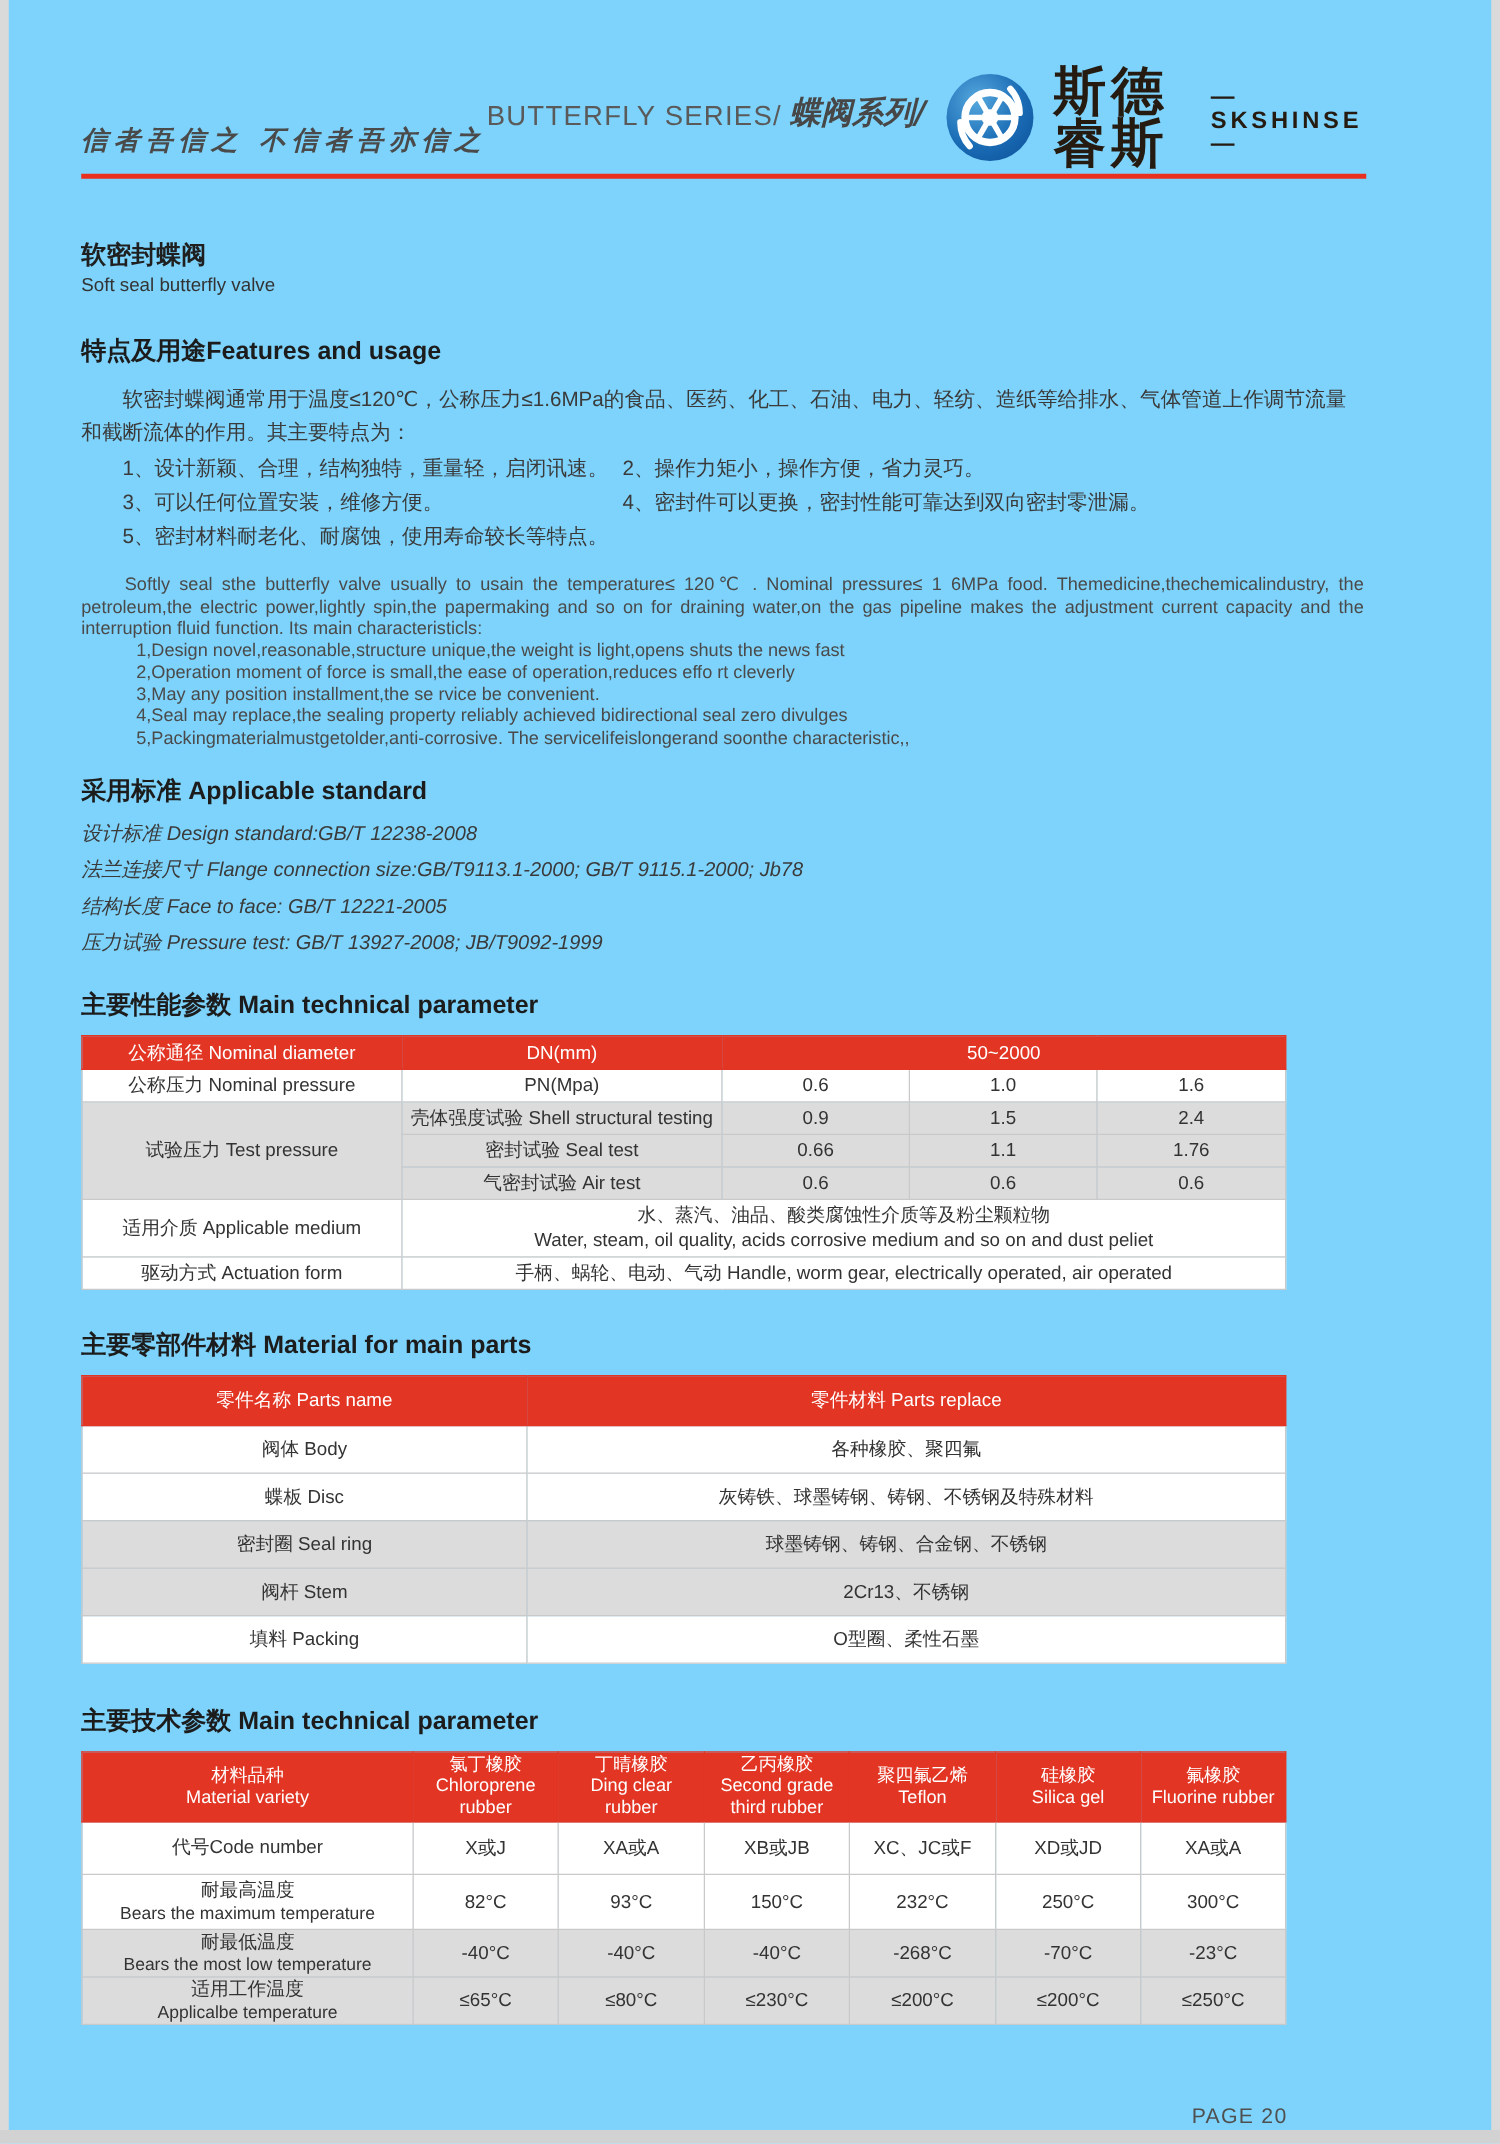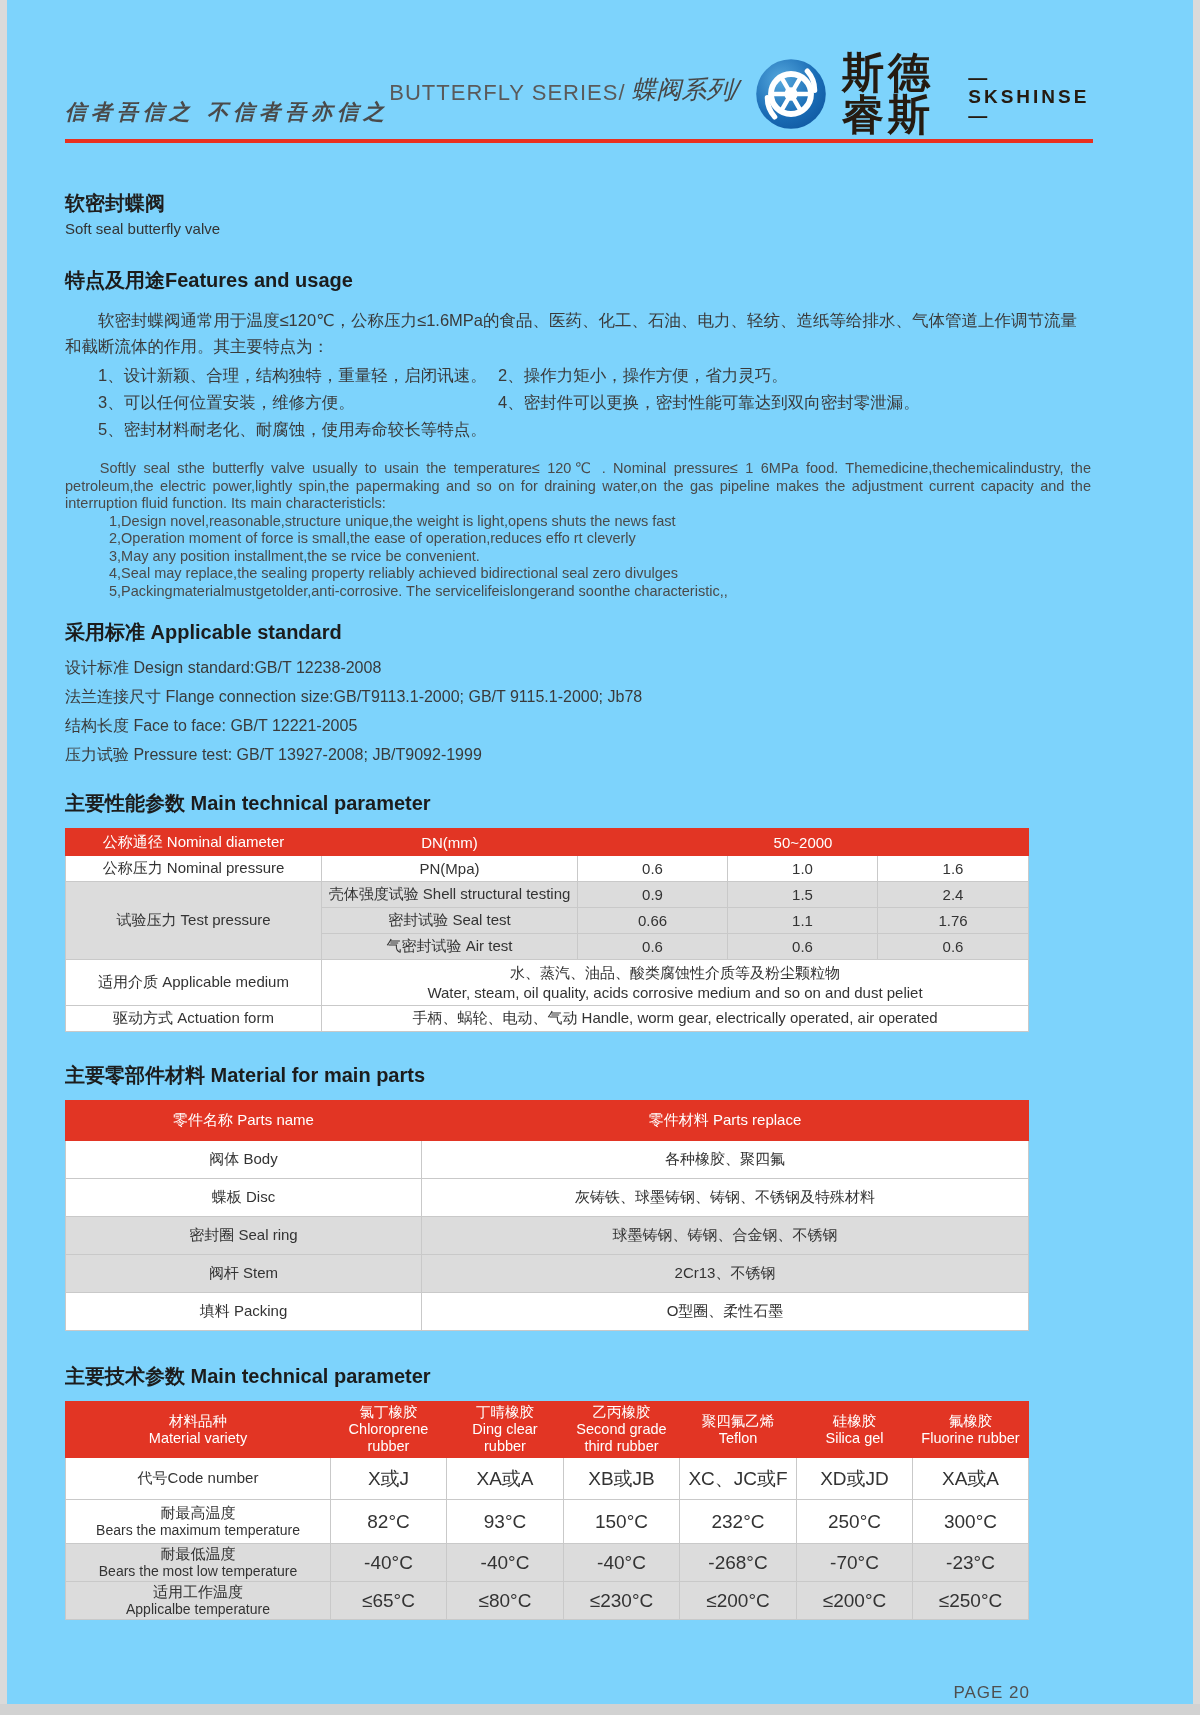--- a/index.html
+++ b/index.html
@@ -10,40 +10,40 @@
   .edge-r{right:0;top:0;width:7px;height:100%;background:#dadada;}
   .edge-b{left:0;bottom:0;width:100%;height:11px;background:#d2d2d2;}
 
   
   .hdr{position:absolute;left:65px;top:50px;width:1028px;height:86px;display:flex;align-items:flex-end;justify-content:space-between;}
   .slogan{font-family:"DejaVu Serif","Liberation Serif",serif;font-style:italic;font-weight:bold;
           font-size:21px;color:#4a4a4a;letter-spacing:5px;padding-bottom:10px;white-space:nowrap;}
   .hdr-right{display:flex;align-items:center;gap:14px;}
   .series{display:flex;align-items:flex-end;gap:6px;padding-bottom:10px;white-space:nowrap;}
   .series-en{font-size:22px;color:#5a5a5a;letter-spacing:1px;}
-  .series-zh{font-family:"DejaVu Serif","Liberation Serif",serif;font-style:italic;font-weight:normal;font-size:25px;color:#474747;}
+  .series-zh{font-family:"DejaVu Serif","Liberation Serif",serif;font-style:italic;font-weight:bold;font-size:25px;color:#474747;}
   .logo{width:74px;height:74px;flex:0 0 auto;}
   .brand{display:flex;flex-direction:row;align-items:center;line-height:1;}
   .brand-zh{font-size:42px;font-weight:bold;color:#251b11;letter-spacing:4px;}
   .brand-en{font-size:19px;font-weight:bold;color:#251b11;letter-spacing:3px;margin-top:4px;}
   .rule{position:absolute;left:65px;top:139px;width:1028px;height:4px;background:#e9301f;}
 
   
   .content{position:absolute;left:65px;top:150px;width:1026px;}
   .title-zh{margin-top:40px;font-size:20px;font-weight:bold;color:#1f1f1f;}
   .title-en{margin-top:3px;font-size:15px;color:#333;}
   .h2{font-size:20px;font-weight:bold;color:#1c1c1c;}
   .h2.features{margin-top:30px;}
   .para-zh{margin-top:13px;font-size:16.5px;line-height:26px;text-indent:2em;color:#3a3a3a;}
   .zh-list{margin-top:3px;padding-left:33px;display:grid;grid-template-columns:400px 1fr;
            font-size:16.5px;line-height:27px;color:#3a3a3a;}
   .para-en{margin-top:17px;font-size:14.5px;line-height:17.5px;color:#4a4a4a;text-align:justify;text-indent:2.4em;}
   .en-list{padding-left:44px;font-size:14.5px;line-height:17.5px;color:#4a4a4a;}
   .h2.standards{margin-top:19px;}
-  .std-lines{margin-top:7px;}
+  .std-lines{margin-top:7px;font-style:italic;}
   .std-line{font-size:16px;line-height:29px;color:#3a3a3a;}
   .h2.perf{margin-top:21px;}
   .h2.materials{margin-top:30px;}
   .h2.technical{margin-top:32px;}
 
   
   table.tbl{border-collapse:collapse;width:963px;table-layout:fixed;margin-top:11px;}
   table.tbl td{border:1px solid #c9c9c9;text-align:center;vertical-align:middle;
                font-size:15px;color:#333;padding:2px 5px;background:#ffffff;}
   table.tbl tr.hd td{background:#e23524;color:#ffffff;border:1px solid #e23524;font-size:15px;}
@@ -58,21 +58,21 @@
   .t3 tr.hd{height:54px;}
   .t3 tr{height:40px;}
   .t3 tr.r1{height:42px;}
   .t3 tr.r2{height:44px;}
   .t3 tr.r3{height:37px;}
   .t3 tr.r4{height:37px;}
   .hd-2line div{line-height:17px;font-size:14.5px;}
   .lbl-2line div{line-height:16.5px;}
   .lbl-2line .zh{font-size:15px;}
   .lbl-2line .en{font-size:14px;}
-  .t3 td.val{font-size:19px;margin-top:48px;}
+  .t3 td.val{font-size:15px;margin-top:48px;}
 
   .footer{position:absolute;top:1683px;left:65px;width:965px;text-align:right;
           font-size:17px;color:#4f4f4f;letter-spacing:1px;}
 </style>
 </head>
 <body>
 
 <div class="page">
   <div class="edge edge-l"></div>
   <div class="edge edge-r"></div>

